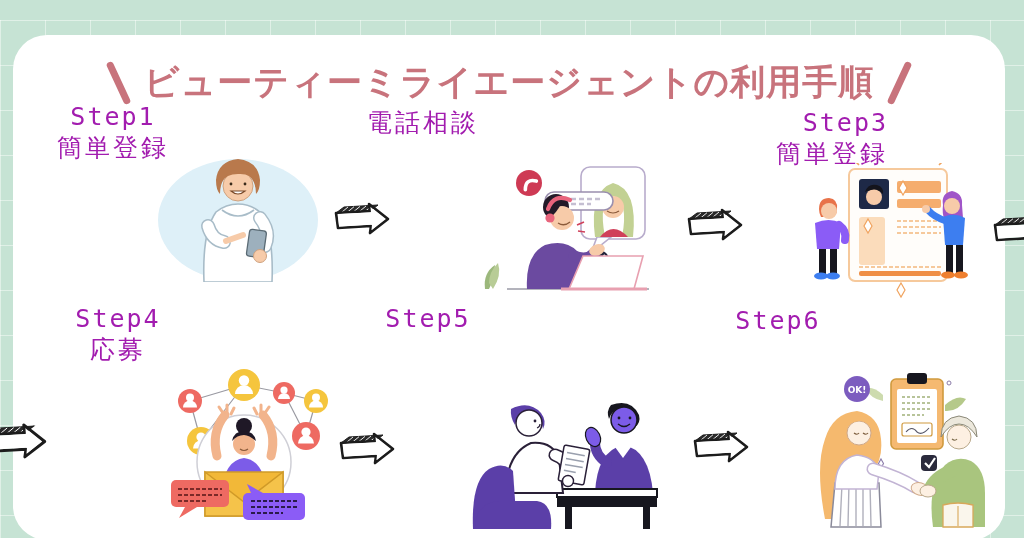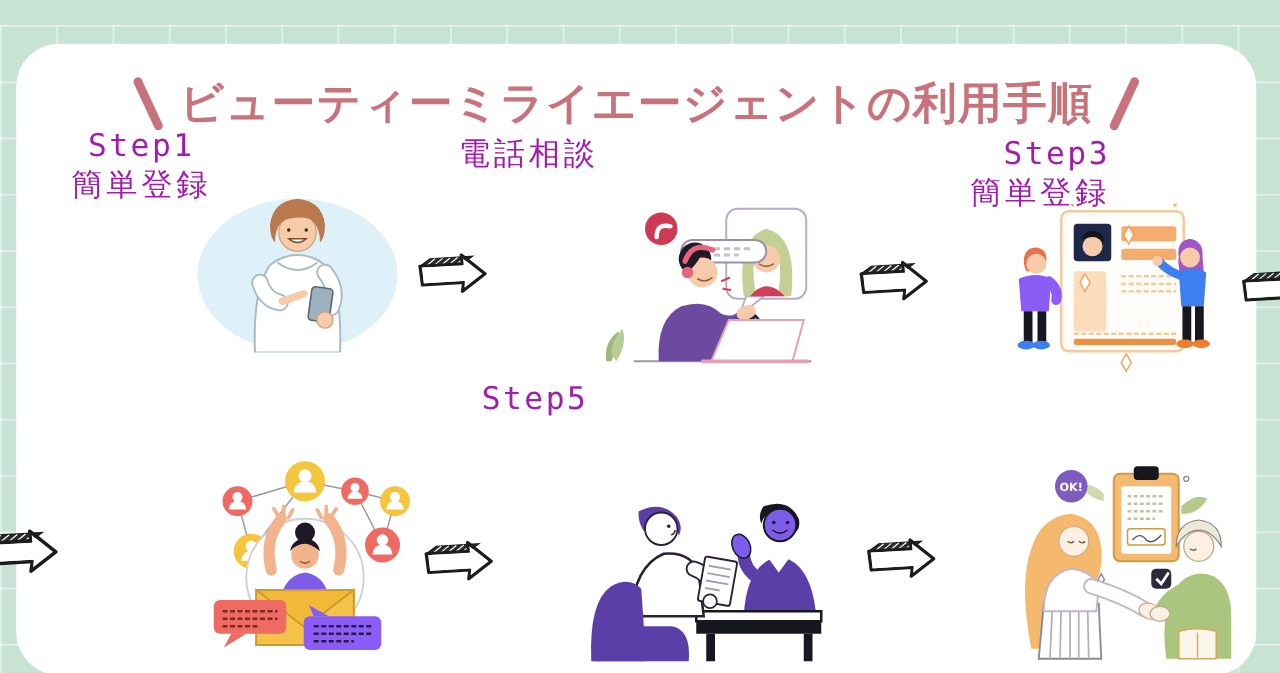--- a/index.html
+++ b/index.html
@@ -64,24 +64,29 @@
       <div class="step-no">Step1</div>
       <div class="step-name">簡単登録</div>
     </div>
     <div class="step-label" style="left:300px;top:72px;">
       <div class="step-name">電話相談</div>
     </div>
     <div class="step-label" style="left:655px;top:72px;text-align:right;">
       <div class="step-no">Step3</div>
       <div class="step-name">簡単登録</div>
     </div>
+    <div class="step-label" style="left:-5px;top:268px;">
+      <div class="step-no">Step4</div>
+      <div class="step-name">応募</div>
+    </div>
     <div class="step-label" style="left:305px;top:268px;">
       <div class="step-no">Step5</div>
     </div>
     <div class="step-label" style="left:655px;top:270px;">
+      <div class="step-no">Step6</div>
     </div>
 
     <div class="illus" style="left:135px;top:111px;">
       <svg width="175" height="136" viewBox="0 0 175 136">
         <ellipse cx="90" cy="74" rx="80" ry="61" fill="#def0f8"></ellipse>
         <path d="M68 34 Q70 15 90 13 Q110 15 112 34 Q112 44 108 48 Q108 28 90 26 Q72 28 72 48 Q68 44 68 34 Z" fill="#b9794c"></path>
         <circle cx="90" cy="40" r="15" fill="#f7cba9" stroke="#cfa27f" stroke-width="1"></circle>
         <path d="M74 36 Q78 24 90 24 Q103 24 107 37 Q103 27 90 28 Q78 28 74 36 Z" fill="#b9794c"></path>
         <path d="M83 45 Q90 51 97 45 Z" fill="#ffffff" stroke="#7a4a2a" stroke-width="1.2"></path>
         <circle cx="83" cy="38" r="1.4" fill="#3a2a1a"></circle>

